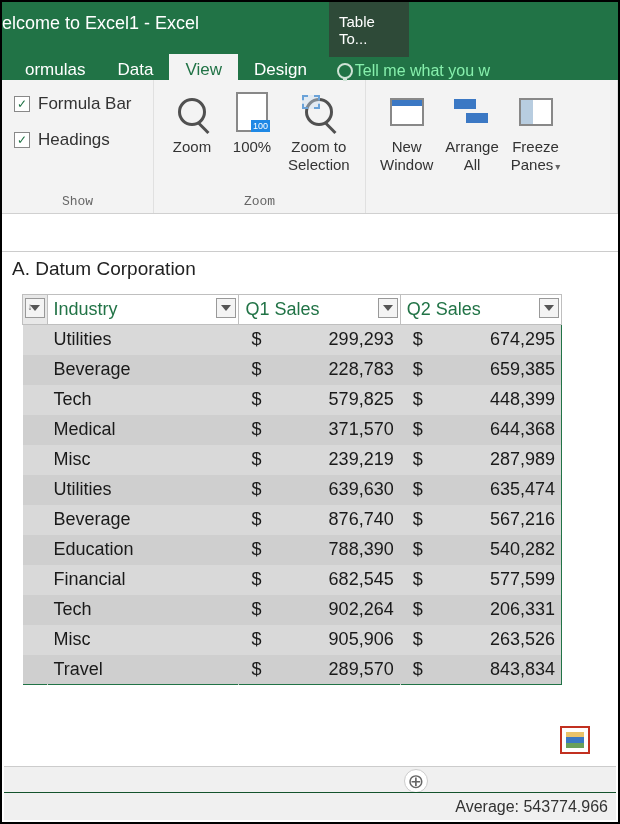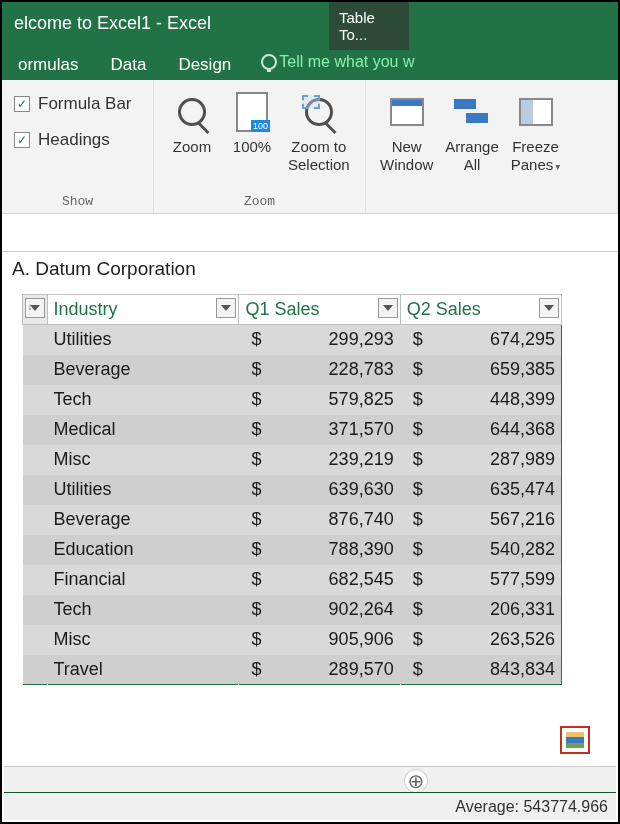--- a/index.html
+++ b/index.html
@@ -1,24 +1,24 @@
 <!DOCTYPE html>
 <html><head>
 <meta charset="utf-8">
 <style>
   * { box-sizing: border-box; margin: 0; padding: 0; font-family: 'Segoe UI', Arial, sans-serif; }
   body { width: 620px; height: 824px; overflow: hidden; border: 2px solid #000; position: relative; background: #fff; }
 
   
   .titlebar { height: 42px; background: #217346; color: #fff; display: flex; align-items: center; }
-  .titlebar .title { padding-left: 12px; font-size: 18px; font-weight: 400; flex: 0 0 auto; }
-  .titlebar .contextual { position: absolute; left: 327px; top: 0; height: 48px; background: #2e4a38; color: #fff; display: flex; align-items: center; padding: 0 10px; font-size: 15px; width: 80px;}
-
-  
-  .tabrow { height: 36px; background: #217346; display: flex; align-items: center; color: #fff; font-size: 17px; }
+  .titlebar .title { font-size: 18px; font-weight: 400; flex: 0 0 auto; }
+  .titlebar .contextual { position: absolute; left: 327px; top: 0; height: 55px; background: #2e4a38; color: #fff; display: flex; align-items: center; padding: 0 10px; font-size: 15px; width: 80px;}
+
+  
+  .tabrow { height: 36px; background: #217346; display: flex; align-items: flex-end; color: #fff; font-size: 17px; padding-left: 7px; }
   .tab { padding: 6px 16px 0 16px; cursor: pointer; display:flex; align-items:center;}
   .tab.active { background: #f3f3f3; color: #217346; }
   .tab.design { color: #fff; }
   .tellme { display:flex; align-items:center; gap:2px; padding-left:14px; color: #86efac; font-size:16px; }
   .bulb { width:16px; height:16px; border:2px solid #cfe3d6; border-radius:50%; position:relative; }
   .bulb::after { content:''; position:absolute; bottom:-4px; left:4px; width:4px; height:4px; background:#cfe3d6; }
 
   
   .ribbon { height: 134px; background: #f3f3f3; border-bottom: 1px solid #d0d0d0; display:flex; }
   .group { border-right: 1px solid #e0e0e0; padding: 6px 8px 2px 8px; display:flex; flex-direction:column; justify-content:space-between; }
@@ -84,20 +84,21 @@
 <body>
 
 <div class="titlebar">
   <div class="title">elcome to Excel1 - Excel</div>
   <div class="contextual">Table To...</div>
 </div>
 
 <div class="tabrow">
   <div class="tab">ormulas</div>
   <div class="tab">Data</div>
+  <div class="tab active">View</div>
   <div class="tab design">Design</div>
   <div class="tellme">
     <span class="bulb"></span>
     <span>Tell me what you w</span>
   </div>
 </div>
 
 <div class="ribbon">
   <div class="group show-group">
     <div>

